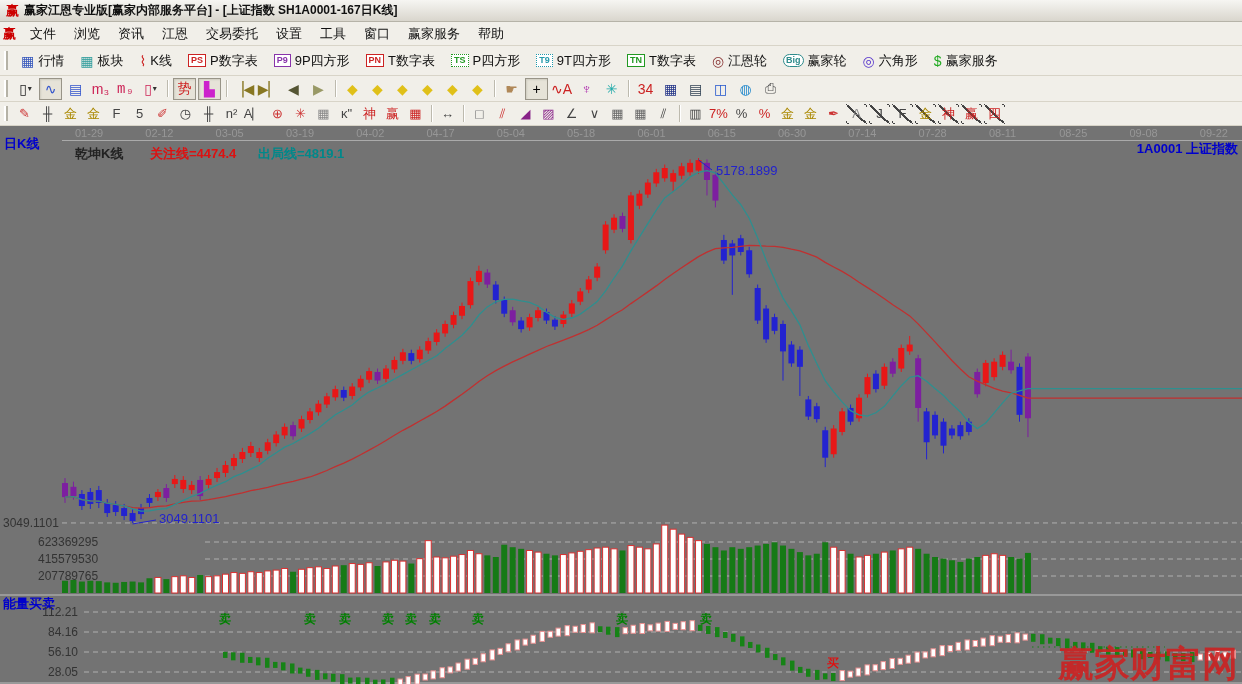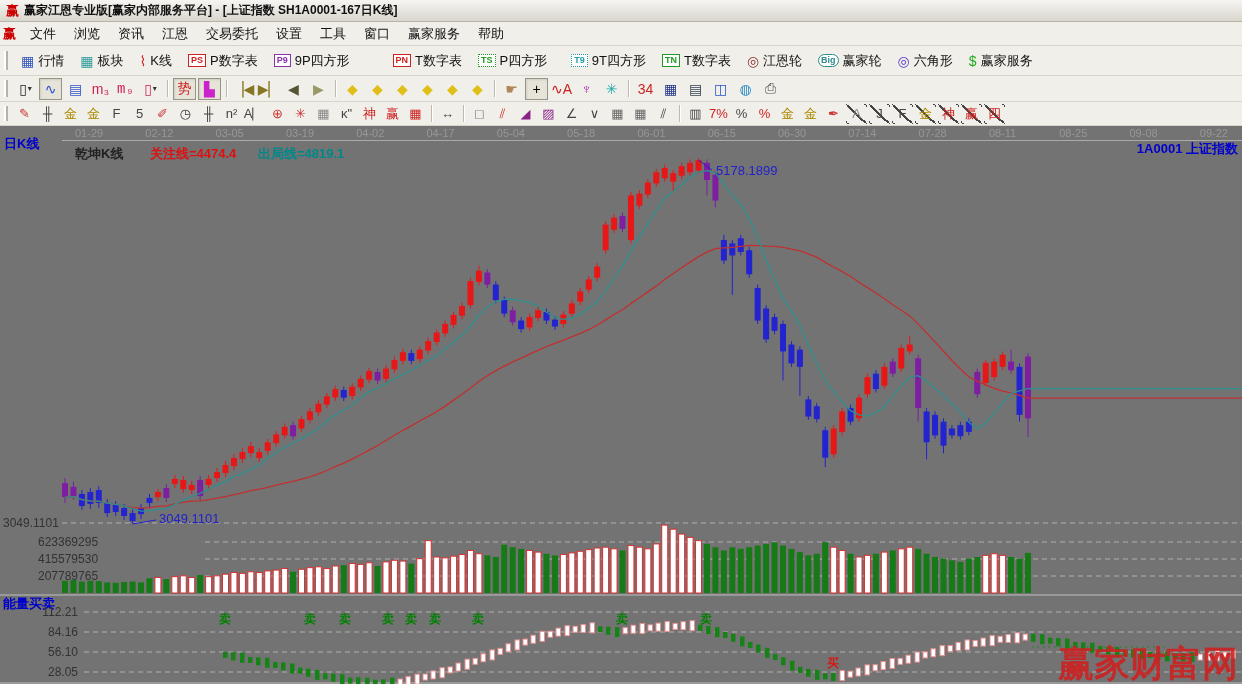--- a/index.html
+++ b/index.html
@@ -73,29 +73,29 @@
     </span>
     <span class="tbtn">
       <span class="badge" style="color: rgb(204, 34, 34); border-color: rgb(204, 34, 34);">PS</span>
       <span class="tlbl">P数字表</span>
     </span>
     <span class="tbtn">
       <span class="badge" style="color: rgb(136, 51, 170); border-color: rgb(136, 51, 170);">P9</span>
       <span class="tlbl">9P四方形</span>
     </span>
     <span class="tbtn">
-      <span class="badge" style="color: rgb(204, 34, 34); border-color: rgb(204, 34, 34); margin-left: 27px;">PN</span>
+      <span class="badge" style="color: rgb(204, 34, 34); border-color: rgb(204, 34, 34);">PN</span>
       <span class="tlbl">T数字表</span>
     </span>
     <span class="tbtn">
       <span class="badge" style="color: rgb(34, 153, 34); border-color: rgb(34, 153, 34); border-style: dotted;">TS</span>
       <span class="tlbl">P四方形</span>
     </span>
     <span class="tbtn">
-      <span class="badge" style="color: rgb(34, 153, 170); border-color: rgb(34, 153, 170); border-style: dotted; margin-left: 8px;">T9</span>
+      <span class="badge" style="color: rgb(34, 153, 170); border-color: rgb(34, 153, 170); border-style: dotted;">T9</span>
       <span class="tlbl">9T四方形</span>
     </span>
     <span class="tbtn">
       <span class="badge" style="color: rgb(34, 153, 34); border-color: rgb(34, 153, 34);">TN</span>
       <span class="tlbl">T数字表</span>
     </span>
     <span class="tbtn">
       <span class="gl" style="color: rgb(136, 51, 51);">◎</span>
       <span class="tlbl">江恩轮</span>
     </span>

